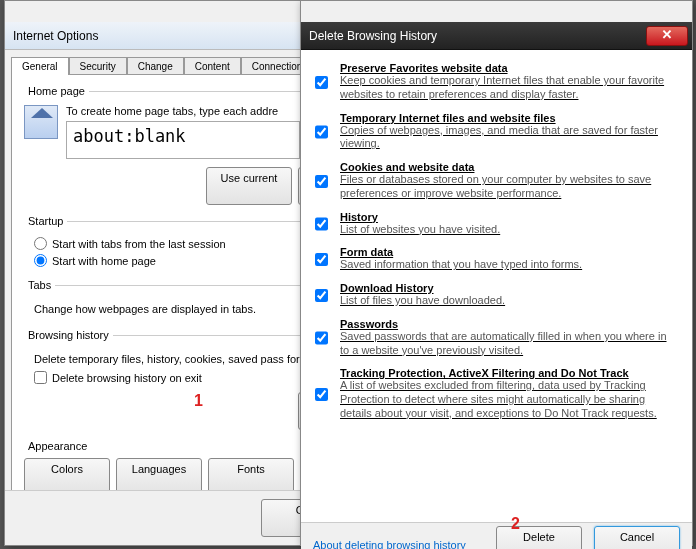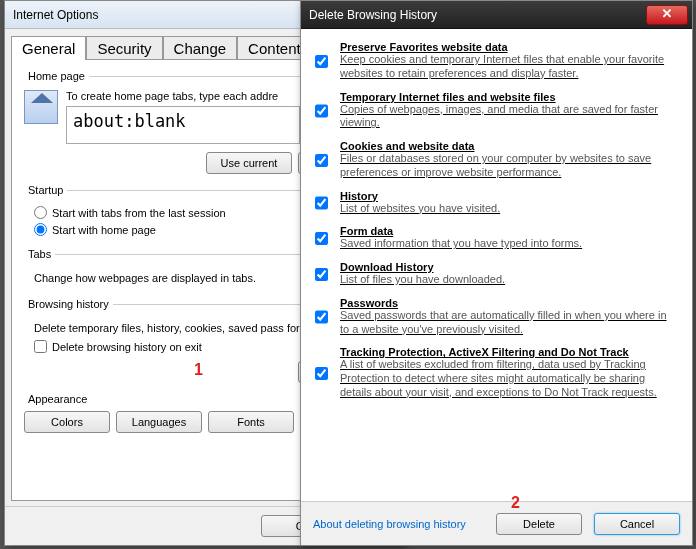--- a/index.html
+++ b/index.html
@@ -19,20 +19,21 @@
   box-shadow: 2px 2px 8px rgba(0,0,0,0.4);
 }
 .titlebar {
   height: 28px;
   background: linear-gradient(#eef3f9, #d7e4f2);
   display: flex;
   align-items: center;
   padding: 0 4px 0 8px;
   font-size: 12px;
   border-bottom: 1px solid #bbb;
+  margin-top: 21px;
 }
 .titlebar.dark {
   background: linear-gradient(#3b3b3b, #222);
   color: #fff;
   border-bottom: 1px solid #111;
   gap: 36px;
 }
 .titlebar .spacer { flex:1; }
 .closebtn {
   width: 42px; height: 20px;
@@ -50,21 +51,21 @@
   padding: 6px 6px 0 6px;
   gap:0;
 }
 .tab {
   padding: 3px 10px;
   border: 1px solid #999;
   border-bottom:none;
   background: #ececec;
   position: relative;
   top:1px;
-  font-size:15px;
+  font-size:10px;
 }
 .tab.active {
   background:#fff;
   z-index:2;
 }
 .pane {
   margin: 0 6px 6px 6px;
   background:#fff;
   border:1px solid #999;
   padding: 10px 12px;
@@ -98,21 +99,21 @@
   border:1px solid #aaa;
   height:38px;
   padding:4px 6px;
   font-size:17px;
   background:#fff;
   resize:none;
 }
 .btnrow { display:flex; gap:6px; justify-content:flex-end; margin-top:6px; }
 .btn {
   min-width:86px;
-  height:22px;
+  height:38px;
   padding: 0 10px;
   background: linear-gradient(#f7f7f7,#e3e3e3);
   border:1px solid #888;
   border-radius:3px;
   font-size:11px;
   line-height:20px;
   text-align:center;
 }
 .btn.primary { border:1px solid #3399dd; box-shadow:0 0 2px #5ab0e8; }
 .radio, .check { display:flex; align-items:flex-end; gap:5px; padding:2px 0 2px 10px; }

